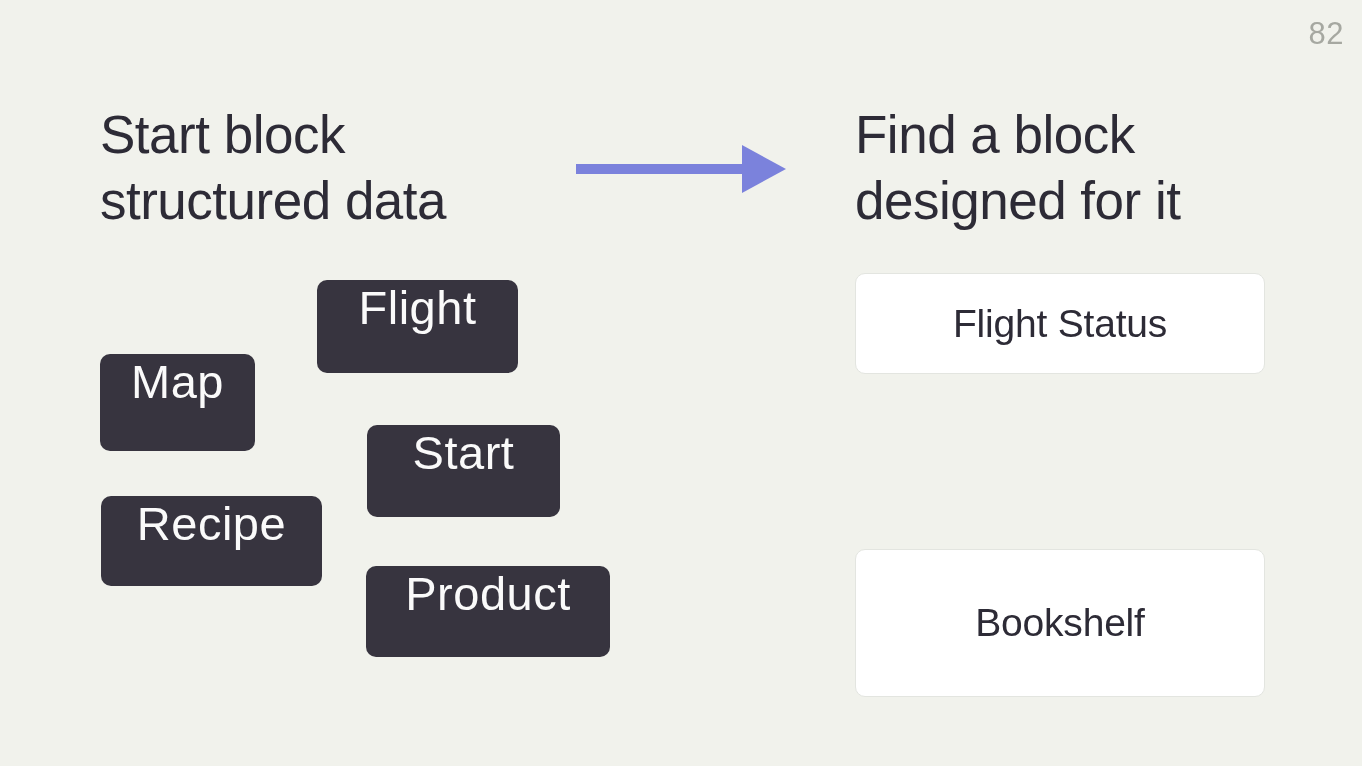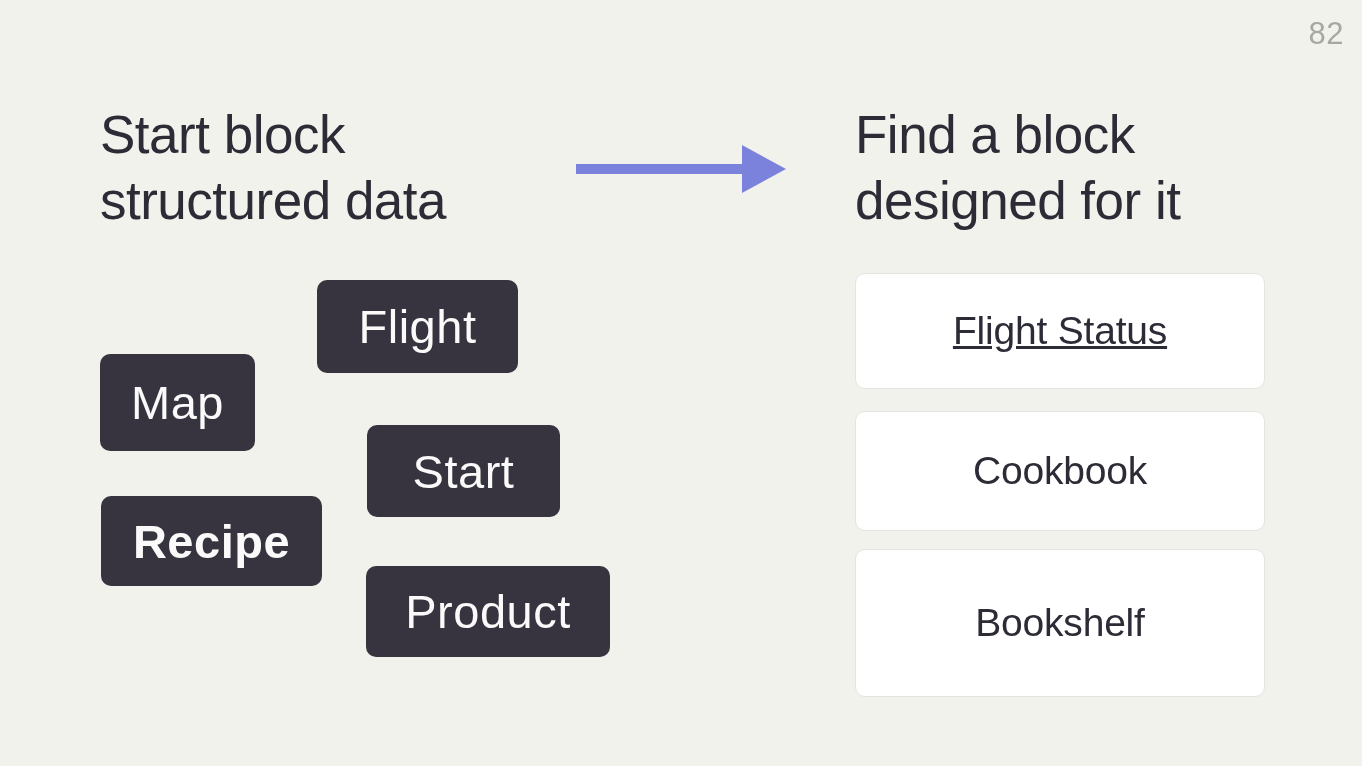--- a/index.html
+++ b/index.html
@@ -49,47 +49,47 @@
     top:141px;
     width:212px;
     height:56px;
   }
   .tag{
     position:absolute;
     background:var(--tag-bg);
     color:var(--tag-ink);
     border-radius:10px;
     display:flex;
-    align-items:center;
+    align-items:flex-start;
     justify-content:center;
     font-size:47px;
     font-weight:400;
     letter-spacing:0.5px;
   }
   .tag-flight {left:317px;top:280px;width:201px;height:93px;}
   .tag-map    {left:100px;top:354px;width:155px;height:97px;}
   .tag-book   {left:367px;top:425px;width:193px;height:92px;}
-  .tag-recipe {left:101px;top:496px;width:221px;height:90px;font-weight:bold;}
+  .tag-recipe {left:101px;top:496px;width:221px;height:90px;}
   .tag-product{left:366px;top:566px;width:244px;height:91px;}
   .card{
     position:absolute;
     left:855px;
     width:410px;
     background:var(--card-bg);
     border:1px solid var(--card-border);
     border-radius:10px;
     display:flex;
     align-items:center;
     justify-content:center;
     font-size:39px;
     font-weight:400;
     color:var(--ink);
     letter-spacing:-0.2px;
   }
-  .card-1{top:273px;height:116px;text-decoration:underline;}
+  .card-1{top:273px;height:101px;}
   .card-2{top:411px;height:120px;}
   .card-3{top:549px;height:148px;justify-content:center;}
 </style>
 </head>
 <body>
 
 <div class="slide">
 
   <div class="page-number">82</div>
 
@@ -114,20 +114,17 @@
   </div>
   <div class="tag tag-product">
     <span>Product</span>
   </div>
 
   <h1 class="heading right-heading"><span>Find a block</span><br><span>designed for it</span></h1>
 
   <div class="card card-1">
     <span>Flight Status</span>
   </div>
-  <div class="card card-2">
-    <span>Cookbook</span>
-  </div>
   <div class="card card-3">
     <span>Bookshelf</span>
   </div>
 
 </div>
 
 </body></html>

